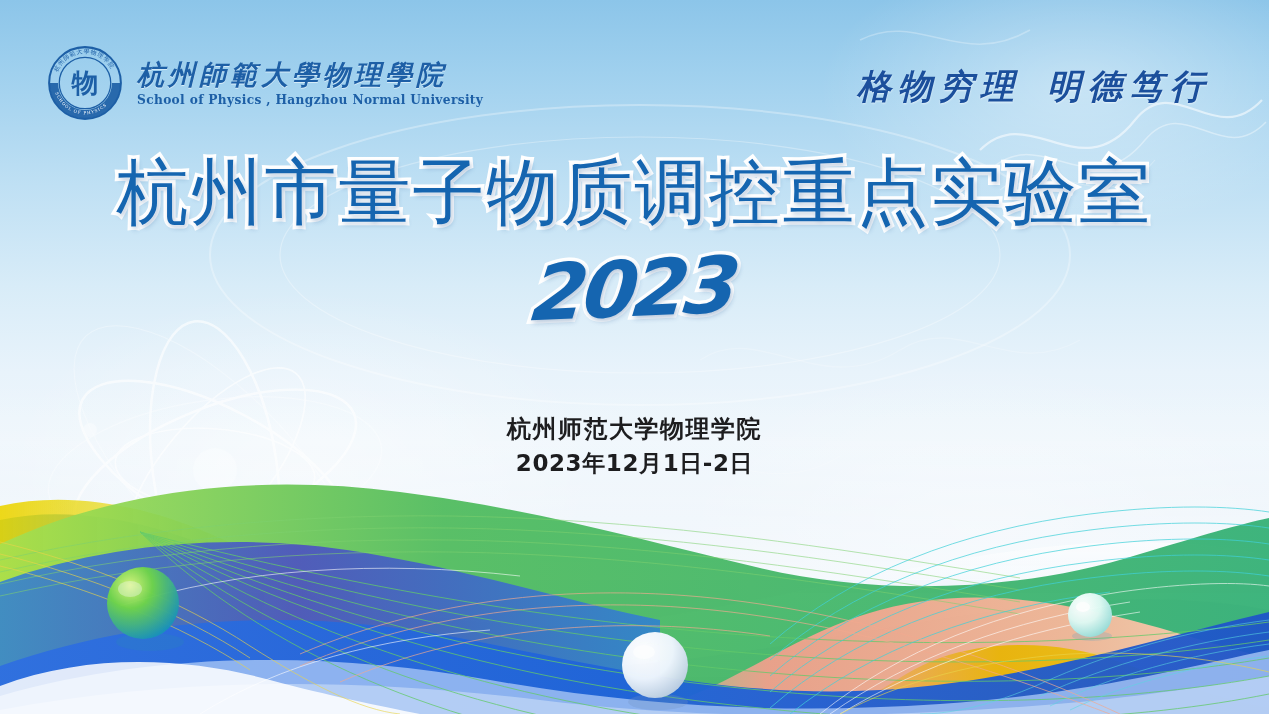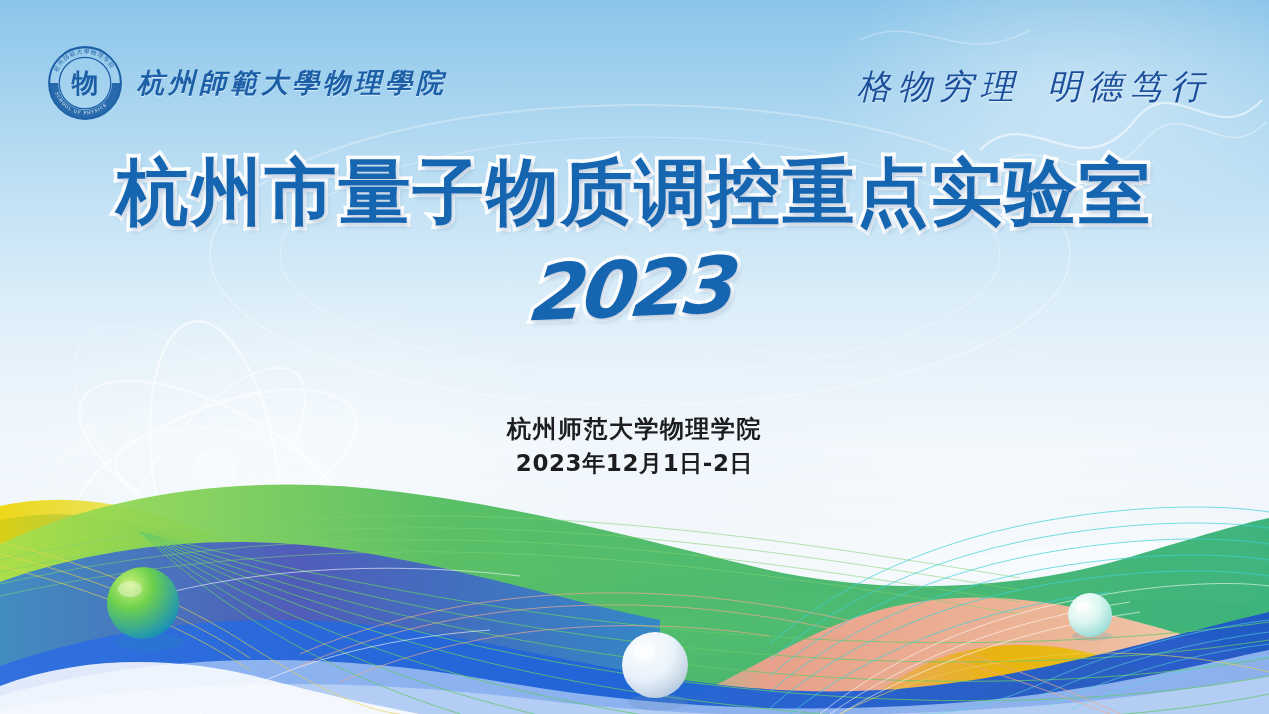--- a/index.html
+++ b/index.html
@@ -37,31 +37,31 @@
   #logo-en{
     font-family:"DejaVu Serif","Liberation Serif",serif;
     font-size:12.2px;font-weight:700;color:#1d5fa6;
     letter-spacing:.35px;white-space:nowrap;margin-top:3px;
   }
 
   
   #motto{
     position:absolute;right:58px;top:64px;
     font-family:"DejaVu Serif","Liberation Serif",serif;
-    font-size:34px;font-weight:400;font-style:italic;
+    font-size:34px;font-weight:700;font-style:italic;
     color:#1b4f9c;letter-spacing:7px;white-space:nowrap;
     text-shadow:0 1px 2px rgba(255,255,255,.6);
   }
   #motto .gap{display:inline-block;width:26px;}
 
   
   #title-wrap{position:absolute;left:0;right:0;top:156px;text-align:center;}
   .title-line{
     font-family:"DejaVu Sans","Liberation Sans",sans-serif;
-    font-weight:700;color:#1565b0;line-height:1;
+    font-weight:400;color:#1565b0;line-height:1;
     white-space:nowrap;
   }
   #title-1{
     font-size:72px;letter-spacing:2px;
     -webkit-text-stroke:7px #ffffff;
     paint-order:stroke fill;
     text-shadow:
       0 0 1px #ffffff,
       2px 3px 5px rgba(40,90,150,.32);
   }
@@ -164,20 +164,21 @@
       <text font-size="7.6" fill="#1d5fa6" font-family="DejaVu Serif, serif" letter-spacing="1.1">
         <textPath href="#ringTop" startOffset="12%">杭州師範大學物理學院</textPath>
       </text>
       <text font-size="5.2" fill="#ffffff" font-family="DejaVu Serif, serif" letter-spacing="1.3">
         <textPath href="#ringBot" startOffset="10%">SCHOOL OF PHYSICS</textPath>
       </text>
       <text x="50" y="62" text-anchor="middle" font-size="34" font-weight="700" fill="#1d5fa6" font-family="DejaVu Serif, serif">物</text>
     </svg>
     <div id="logo-text">
       <div id="logo-cn">杭州師範大學物理學院</div>
+      <div id="logo-en">School of Physics , Hangzhou Normal University</div>
     </div>
   </div>
 
   <div id="motto">
     <span>格物穷理</span><span class="gap"></span><span>明德笃行</span>
   </div>
 
   <div id="title-wrap">
     <div id="title-1" class="title-line">杭州市量子物质调控重点实验室</div>
     <div id="title-2-row">

